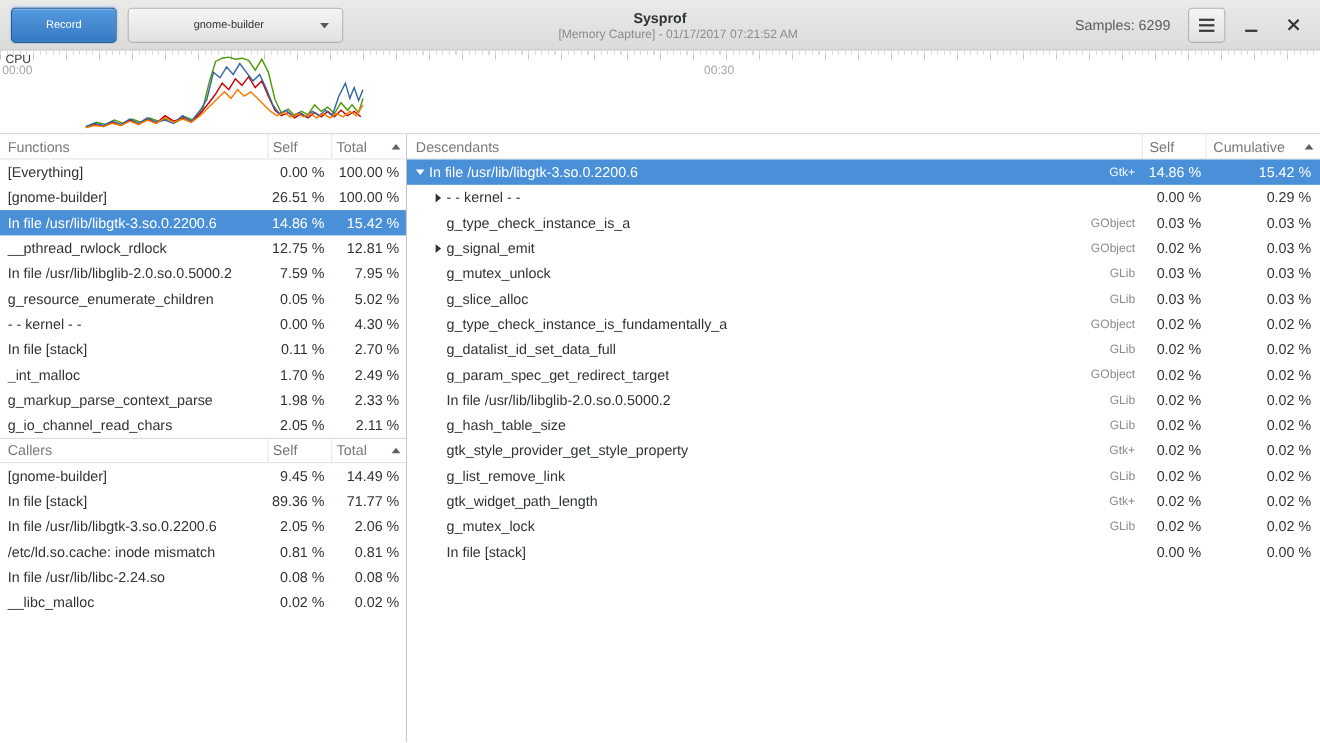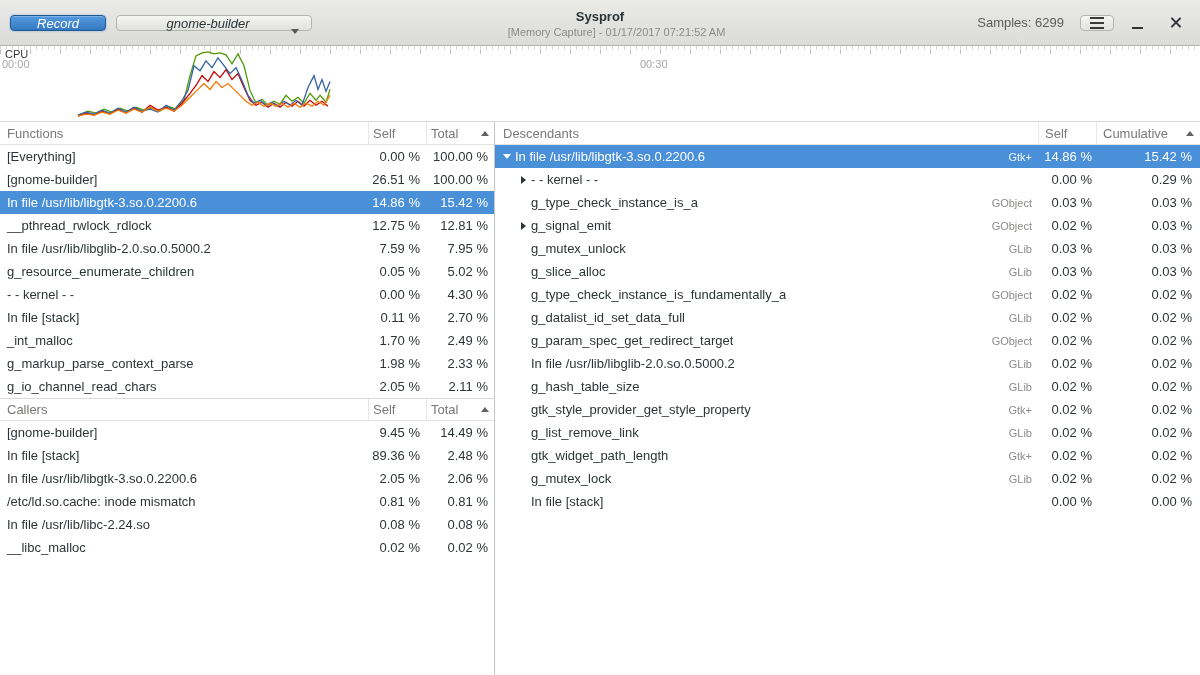--- a/index.html
+++ b/index.html
@@ -17,22 +17,22 @@
   
   .headerbar {
     height: 46px; flex: none;
     background: linear-gradient(to bottom, #eaeae9, #dbdbd9);
     border-bottom: 1px solid #b1b1ae;
     display: flex; align-items: center;
     padding: 0 10px;
     position: relative;
   }
   .btn {
-    height: 16px; border-radius: 4px; font-size: 13px;
-    font-family: inherit; cursor: default; color: #2e3436; font-style: italic;
+    height: 32px; border-radius: 4px; font-size: 10px;
+    font-family: inherit; cursor: default; color: #2e3436;
   }
   .btn.record {
     width: 96px; color: #ffffff;
     background: linear-gradient(to bottom, #549ae0, #3579c2);
     border: 1px solid #20588f;
     box-shadow: inset 0 1px rgba(255,255,255,.25), 0 0 2px #7cb0e2;
   }
   .btn.combo {
     margin-left: 10px; min-width: 196px;
     background: linear-gradient(to bottom, #f5f5f4, #e1e1df);
@@ -92,21 +92,21 @@
     background-repeat: no-repeat;
   }
   .cpu-label { position: absolute; top: 2px; left: 5px; font-size: 11px; color: #3a3a38; }
   .time { position: absolute; top: 12px; font-size: 11px; color: #a6a6a4; }
   .time.t0 { left: 2px; }
   .time.t30 { left: 596px; margin-left: 44px; }
   .cpu-strip svg { position: absolute; left: 0; top: 0; width: 100%; height: 100%; }
 
   
   .content { flex: 1; display: flex; min-height: 0; }
-  .left-pane { width: 495px; flex: none; border-right: 1px solid #c6c6c4; background: #fff; }
+  .left-pane { width: 370px; flex: none; border-right: 1px solid #c6c6c4; background: #fff; }
   .right-pane { flex: 1; min-width: 0; background: #fff; }
 
   .thead { display: flex; height: 23px; border-bottom: 1px solid #e3e3e1; color: #787876; background: #fff; }
   .thead .th { display: flex; align-items: center; white-space: nowrap; }
   .th.fname { flex: 1; padding-left: 7px; }
   .th.fself { width: 58px; flex: none; padding-left: 4px; border-left: 1px solid #e7e7e5; }
   .th.ftotal { width: 68px; flex: none; padding-left: 4px; padding-right: 5px;
                border-left: 1px solid #e7e7e5; justify-content: space-between; }
   .callers-head { border-top: 1px solid #dadad8; }
   .sort-arrow {
@@ -268,21 +268,21 @@
     </div>
     <div id="callers-rows">
         <div class="row">
           <span class="name">[gnome-builder]</span>
           <span class="self">9.45 %</span>
           <span class="total">14.49 %</span>
         </div>
         <div class="row">
           <span class="name">In file [stack]</span>
           <span class="self">89.36 %</span>
-          <span class="total">2.48 %</span>
+          <span class="total">71.77 %</span>
         </div>
         <div class="row">
           <span class="name">In file /usr/lib/libgtk-3.so.0.2200.6</span>
           <span class="self">2.05 %</span>
           <span class="total">2.06 %</span>
         </div>
         <div class="row">
           <span class="name">/etc/ld.so.cache: inode mismatch</span>
           <span class="self">0.81 %</span>
           <span class="total">0.81 %</span>

